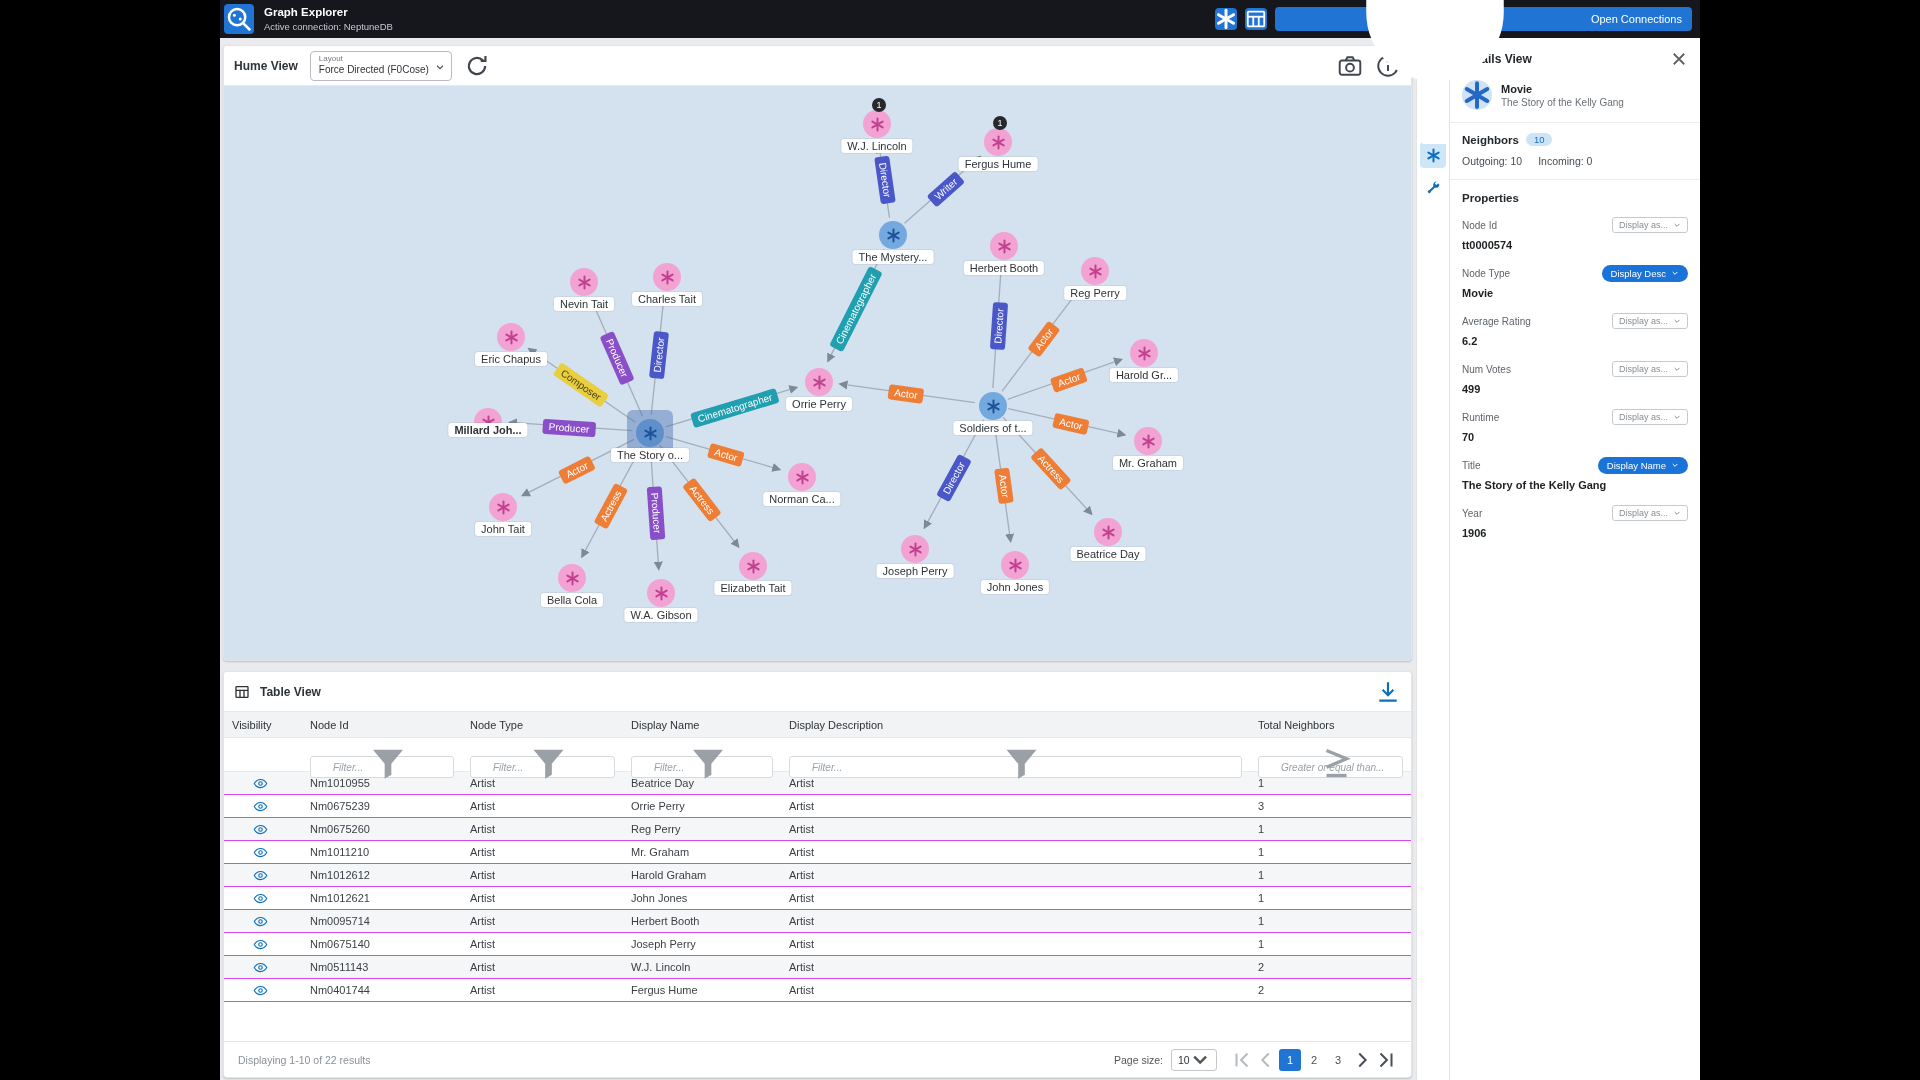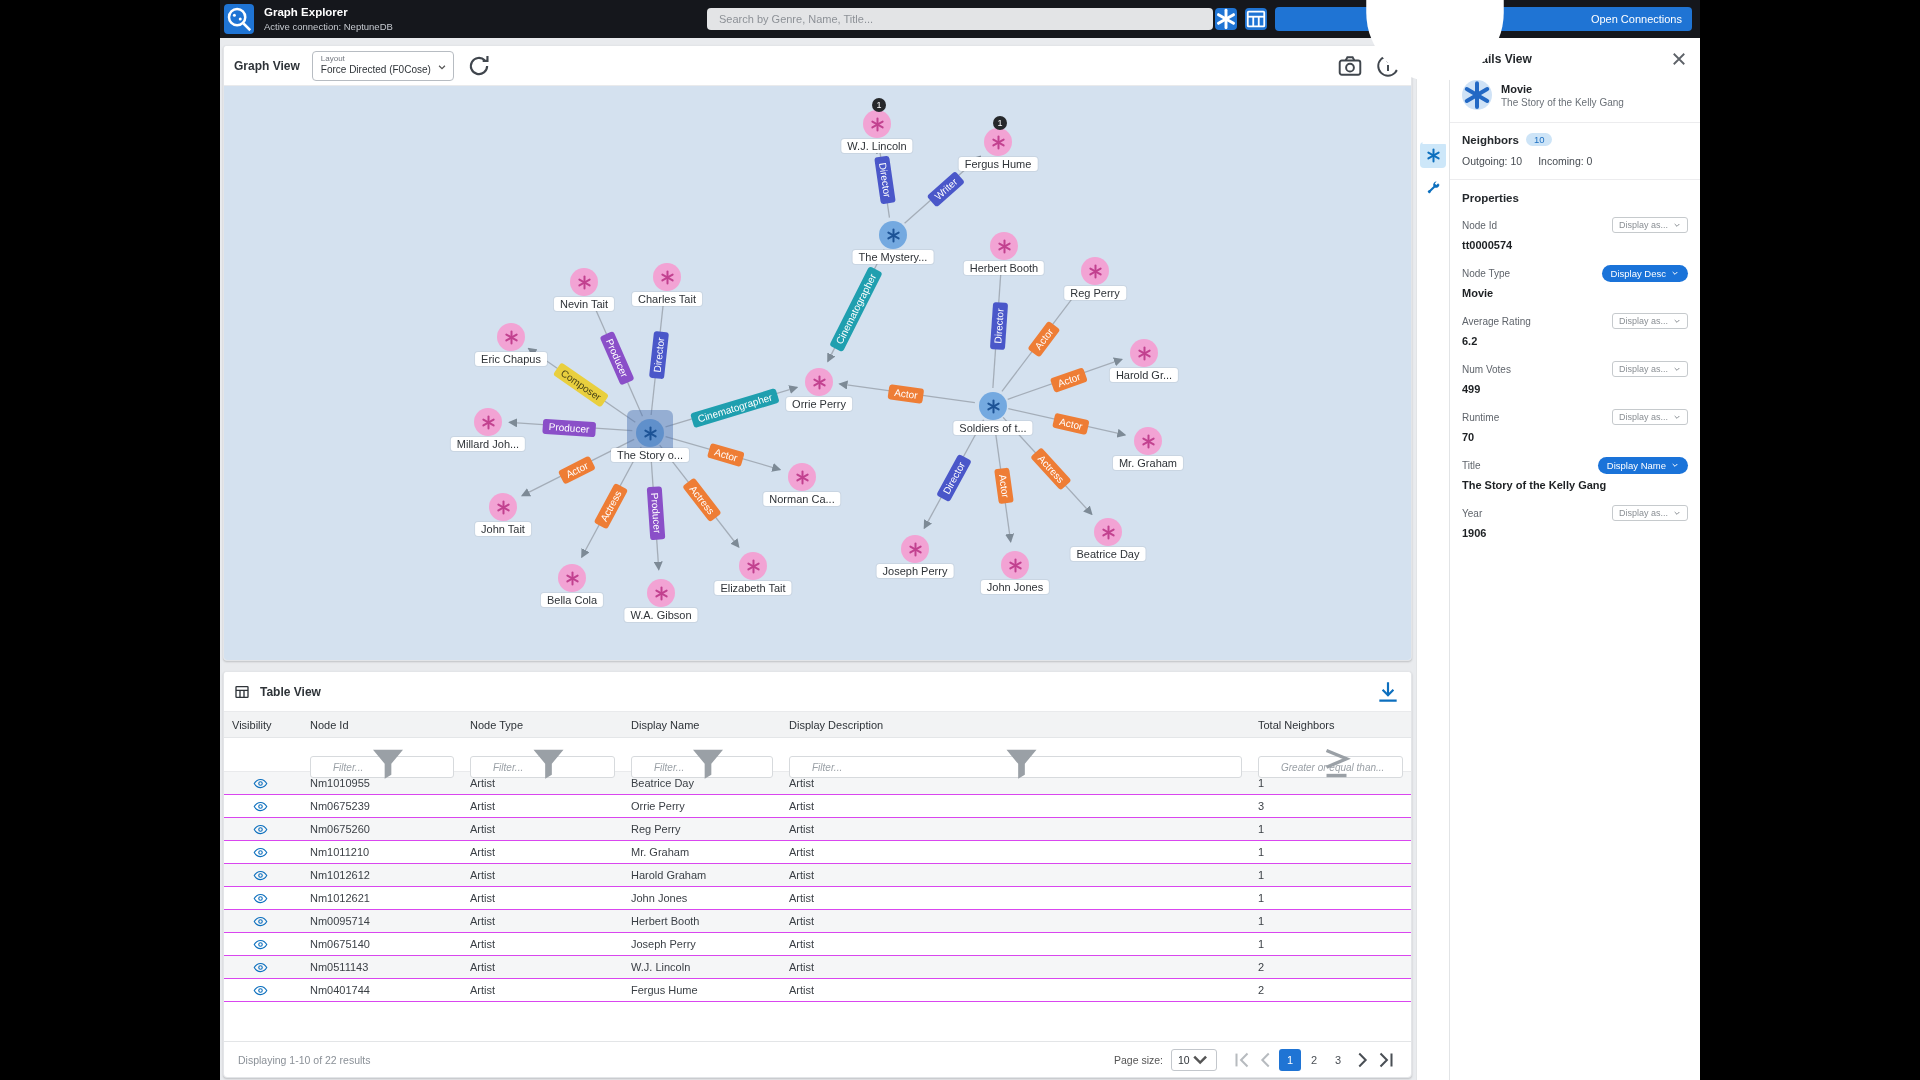--- a/index.html
+++ b/index.html
@@ -167,21 +167,20 @@
             <line x1="15.6" y1="15.6" x2="21" y2="21"></line>
             <circle cx="8.3" cy="9" r="1.2" fill="#fff" stroke="none"></circle>
             <circle cx="13" cy="12" r="1.2" fill="#fff" stroke="none"></circle>
           </svg>
         </span>
     </div>
     <div class="titleblock">
       <div class="app-title">Graph Explorer</div>
       <div class="app-sub">Active connection: NeptuneDB</div>
     </div>
-    <input class="search" type="text" placeholder="Search by Genre, Name, Title..." style="">
     <div class="topbar-right">
       <button class="icon-btn-blue">
         <span style="display: inline-flex; align-items: center; justify-content: center;">
             <svg viewBox="0 0 24 24" fill="none" stroke="currentColor" stroke-width="3.2" stroke-linecap="round" style="width: 100%; height: 100%;">
               <line x1="12" y1="2.5" x2="12" y2="21.5"></line>
               <line x1="3.8" y1="7.25" x2="20.2" y2="16.75"></line>
               <line x1="20.2" y1="7.25" x2="3.8" y2="16.75"></line>
             </svg>
           </span>
       </button>
@@ -207,21 +206,21 @@
       </button>
     </div>
   </header>
 
   <div class="bodyrow">
 
     <div class="main">
 
       <section class="panel graph-panel">
         <div class="panel-header">
-          <span class="panel-title">Graph View</span>
+          <span class="panel-title">Hume View</span>
           <div class="layout-select">
             <span class="layout-label">Layout</span>
             <span class="layout-value">Force Directed (F0Cose)</span>
             <span class="chev" style="display: inline-flex; align-items: center; justify-content: center;">
                 <svg viewBox="0 0 24 24" fill="none" stroke="currentColor" stroke-width="3" style="width: 100%; height: 100%;">
                   <path d="M5 9l7 7 7-7"></path>
                 </svg>
               </span>
           </div>
           <button class="ghost-btn">
@@ -384,21 +383,21 @@
               </svg>
             </div>
             <div class="gnode-label" style="left: 920px; top: 282px;">Harold Gr...</div>
             <div class="gnode artist" style="left: 264px; top: 336px;">
               <svg viewBox="0 0 24 24" fill="none" stroke="currentColor" stroke-width="3.2" stroke-linecap="round">
                 <line x1="12" y1="2.5" x2="12" y2="21.5"></line>
                 <line x1="3.8" y1="7.25" x2="20.2" y2="16.75"></line>
                 <line x1="20.2" y1="7.25" x2="3.8" y2="16.75"></line>
               </svg>
             </div>
-            <div class="gnode-label" style="left: 264px; top: 351px;">Millard Joh...</div>
+            <div class="gnode-label" style="left: 264px; top: 337px; font-weight: bold;">Millard Joh...</div>
             <div class="gnode movie selected" style="left: 426px; top: 347px;">
               <svg viewBox="0 0 24 24" fill="none" stroke="currentColor" stroke-width="3.2" stroke-linecap="round">
                 <line x1="12" y1="2.5" x2="12" y2="21.5"></line>
                 <line x1="3.8" y1="7.25" x2="20.2" y2="16.75"></line>
                 <line x1="20.2" y1="7.25" x2="3.8" y2="16.75"></line>
               </svg>
             </div>
             <div class="gnode-label" style="left: 426px; top: 362px;">The Story o...</div>
             <div class="gnode movie" style="left: 769px; top: 320px;">
               <svg viewBox="0 0 24 24" fill="none" stroke="currentColor" stroke-width="3.2" stroke-linecap="round">

